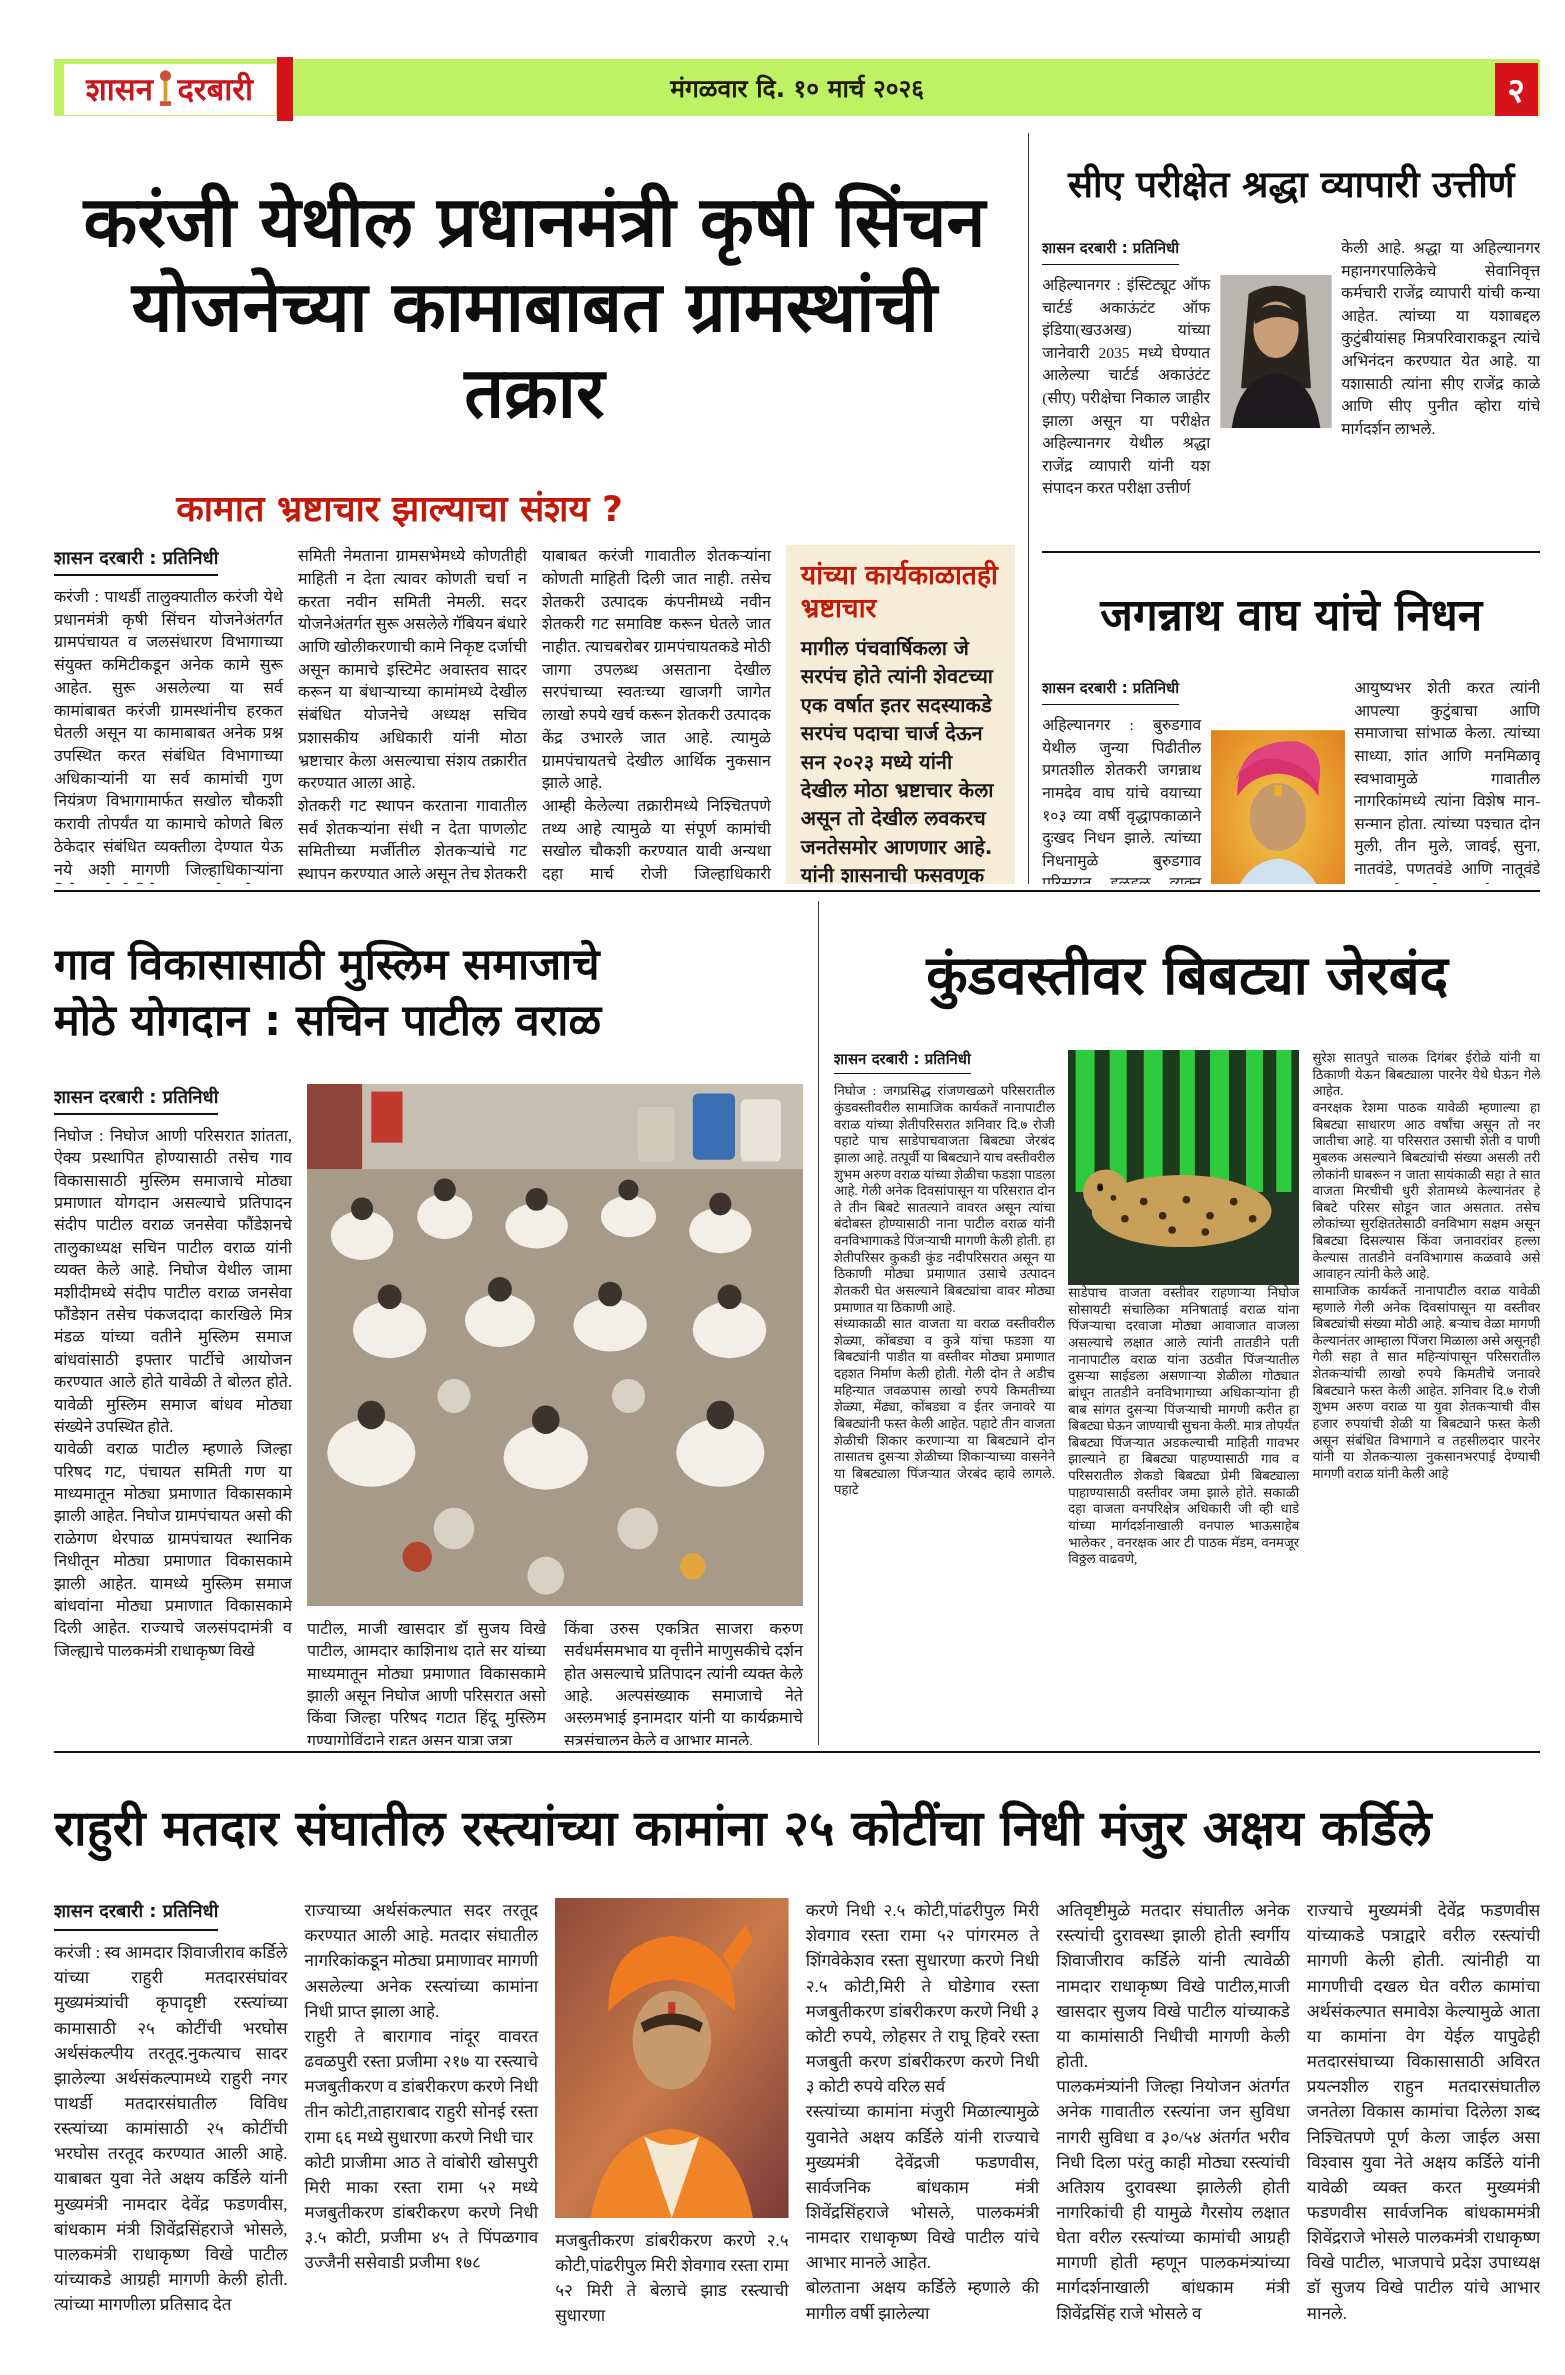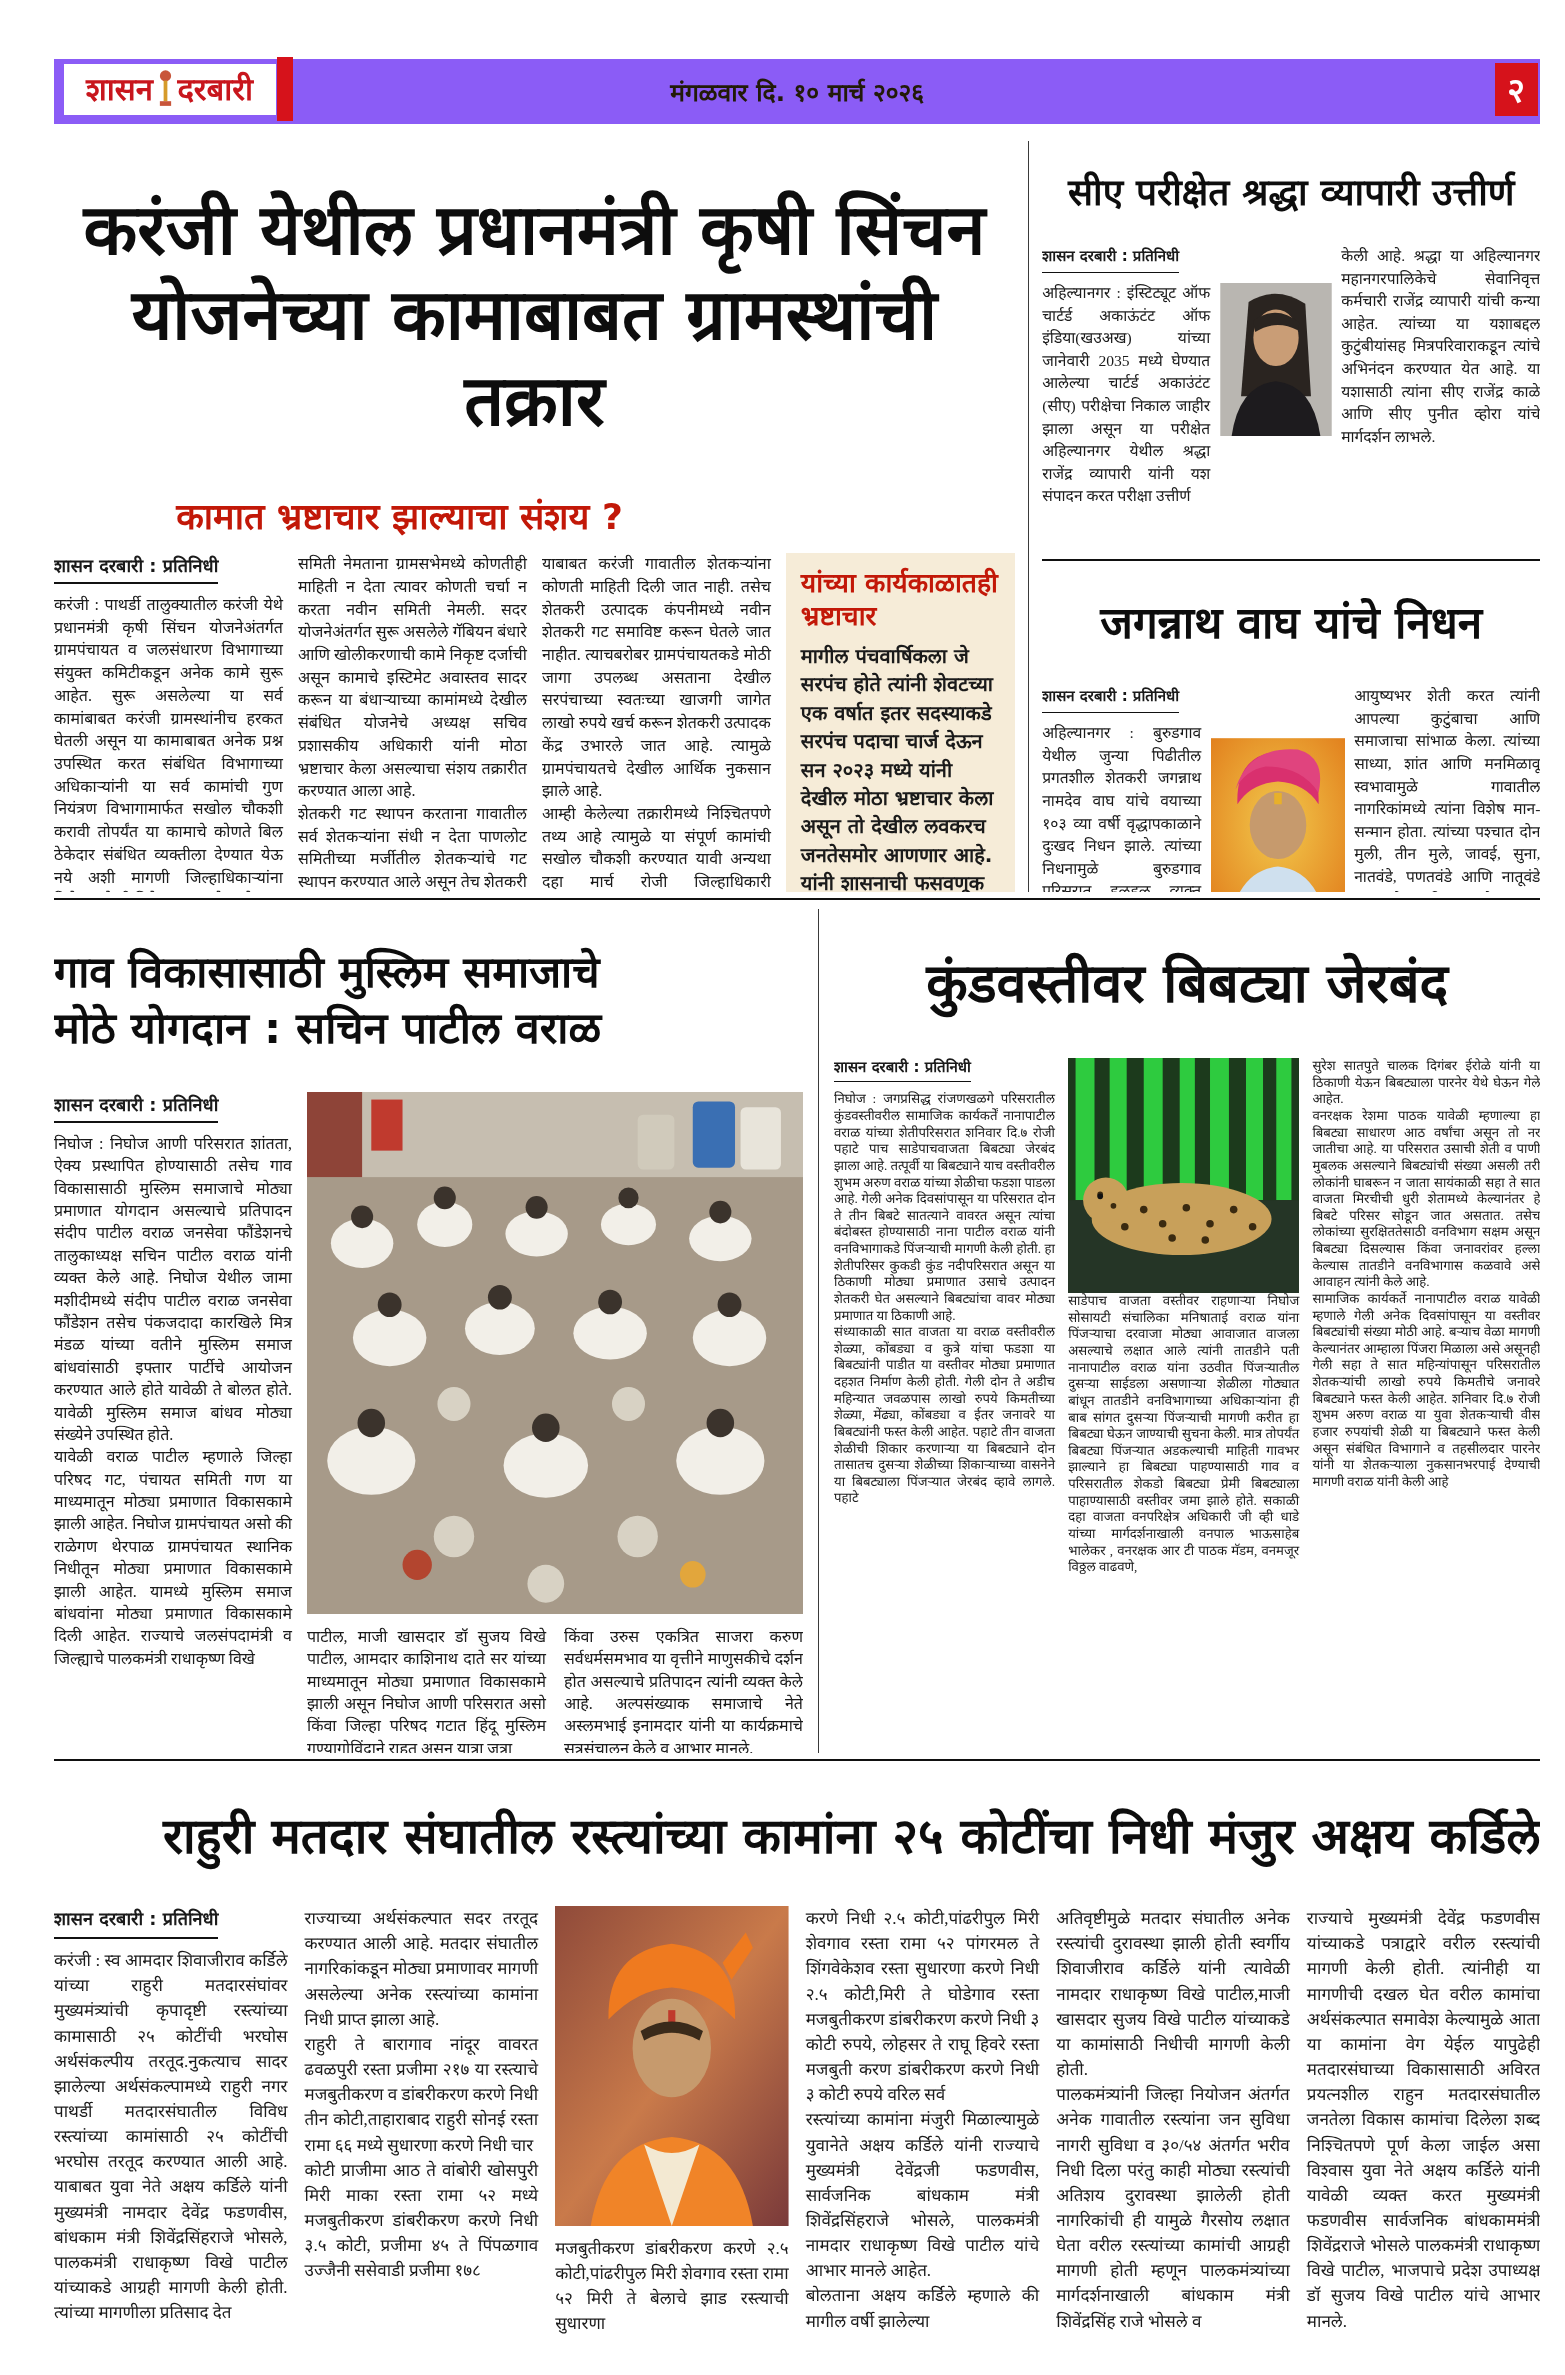--- a/index.html
+++ b/index.html
@@ -2,21 +2,21 @@
 <html lang="mr" style="font-size:15px"><head>
 <meta charset="utf-8">
 <style>
   html,body{margin:0;padding:0;background:#ffffff;}
   .page{
     position:relative;width:1565px;height:2375px;margin:0 auto;background:#fff;
     font-family:"DejaVu Sans","Liberation Sans",sans-serif;color:#1a1a1a;
     box-sizing:border-box;padding:0 24.6px 0 54px;overflow:hidden;
   }
   
-  .masthead{position:relative;margin-top:59px;height:65px;background:#8b5cf6;}
+  .masthead{position:relative;margin-top:59px;height:57px;background:#bef264;}
   .logo-box{position:absolute;left:9.5px;top:4.7px;height:51px;width:212px;background:#fff;
     display:flex;align-items:center;justify-content:center;gap:4.7px;}
   .logo-word{color:#c8161d;font-weight:800;font-size:31px;line-height:1;}
   .logo-accent{position:absolute;left:223px;top:-1.9px;width:16px;height:64px;background:#d6121b;}
   .masthead-date{position:absolute;left:0;right:0;top:0;bottom:0;display:flex;align-items:center;justify-content:center;
     font-size:24.6px;font-weight:700;color:#221a08;}
   .pagenum-box{position:absolute;right:2.8px;top:3.8px;width:43px;height:53px;background:#d6121b;color:#fff;
     display:flex;align-items:center;justify-content:center;font-size:34px;font-weight:800;}
   
   .byline{display:inline-block;font-weight:700;font-size:18px;border-bottom:2.4px solid #111;
@@ -60,21 +60,21 @@
   .leopard{flex:1;padding-left:15px;box-sizing:border-box;}
   .leopard-headline{font-size:54px;font-weight:800;text-align:center;line-height:1.1;color:#0d0d0d;}
   .leopard-cols{display:flex;gap:13.2px;margin-top:5.7px;height:708px;overflow:hidden;}
   .leopard-cols .col{font-size:13.2px;line-height:1.26;}
   .leo-c1{width:221px;}
   .leo-c2{width:231px;}
   .leo-c3{flex:1;}
   .leopard-photo{width:100%;height:235px;margin-bottom:7.6px;}
   
   .bottom-band{border-top:2.8px solid #111;margin-top:5.7px;padding-top:7.6px;height:625px;overflow:hidden;}
-  .rahuri-headline{font-size:49px;font-weight:800;text-align:right;line-height:1.15;color:#0d0d0d;}
+  .rahuri-headline{font-size:49px;font-weight:800;text-align:left;line-height:1.15;color:#0d0d0d;}
   .rahuri-cols{display:flex;gap:17px;margin-top:21px;height:516px;overflow:hidden;}
   .rahuri-cols .col{flex:1;font-size:17px;line-height:1.48;}
   .rahuri-photo{width:100%;height:320px;}
   .rahuri-caption{margin-top:9.5px;}
   svg{display:block;}
 </style>
 </head>
 <body>
 
 <div class="page">

